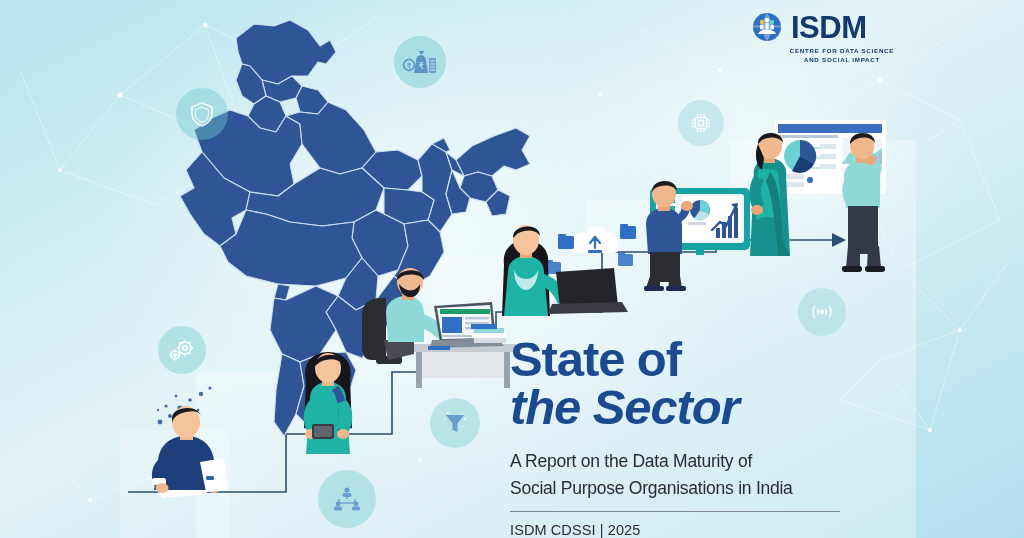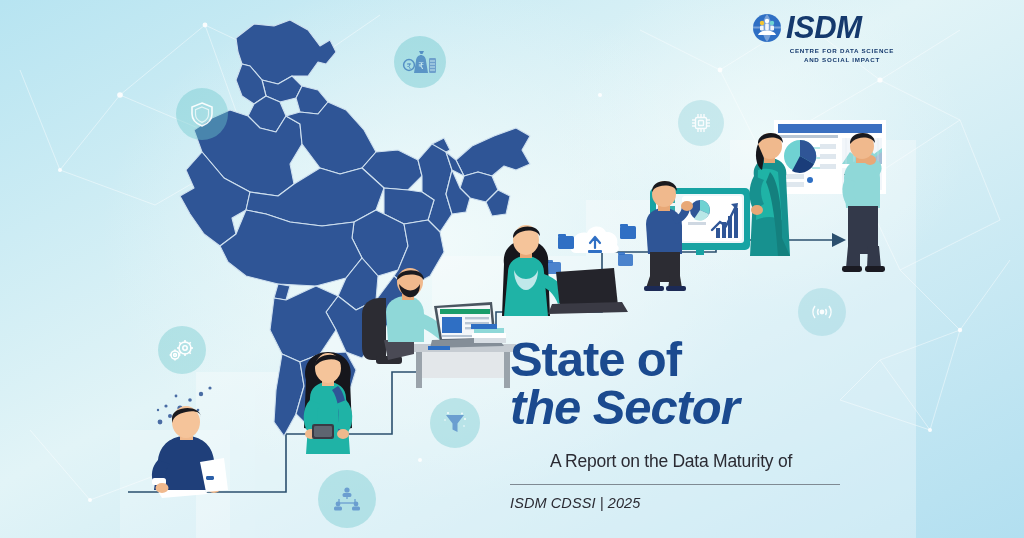--- a/index.html
+++ b/index.html
@@ -20,31 +20,31 @@
 
   
   #title-block { position:absolute; left:510px; top:336px; width:400px; }
   #main-title {
     font-size:49px; line-height:0.97; font-weight:bold;
     color:#1b4a8f; letter-spacing:-1.1px;
   }
   #main-title .l2 { display:block;font-style:italic; }
   #subtitle {
     margin-top:17px; font-size:17.5px; line-height:1.55;
-    color:#2b2b33; font-weight:500; letter-spacing:-0.25px;margin-left:40px;
+    color:#2b2b33; font-weight:500; letter-spacing:-0.25px;
   }
   #rule { margin-top:9px; width:330px; height:1px; background:#7f8a93; }
   #attribution {
     margin-top:10px; font-size:14.5px; color:#2b2b33;
-    font-weight:500; letter-spacing:0.1px;font-style:italic;
+    font-weight:500; letter-spacing:0.1px;
   }
 
   
   #logo-wrap { position:absolute; left:752px; top:12px; width:180px; }
-  #logo-row { display:flex; align-items:flex-end; gap:4px;font-style:italic; }
+  #logo-row { display:flex; align-items:flex-start; gap:9px; }
   #logo-word { font-size:31px; font-weight:bold; color:#15396d; letter-spacing:-0.5px; line-height:1; }
   #logo-tag {
     margin-top:4px; text-align:center; font-size:6.2px; font-weight:bold;
     color:#15396d; letter-spacing:0.75px; line-height:1.45;
   }
 
   .icon-circle {
     position:absolute; border-radius:50%;
     display:flex; align-items:center; justify-content:center;
   }
@@ -575,18 +575,19 @@
     </div>
   </div>
 
   <div id="title-block">
     <div id="main-title">
       <span class="l1">State of</span>
       <span class="l2">the Sector</span>
     </div>
     <div id="subtitle">
       <div>A Report on the Data Maturity of</div>
+      <div>Social Purpose Organisations in India</div>
     </div>
     <div id="rule"></div>
     <div id="attribution">ISDM CDSSI | 2025</div>
   </div>
 
 </div>
 
 </body></html>

